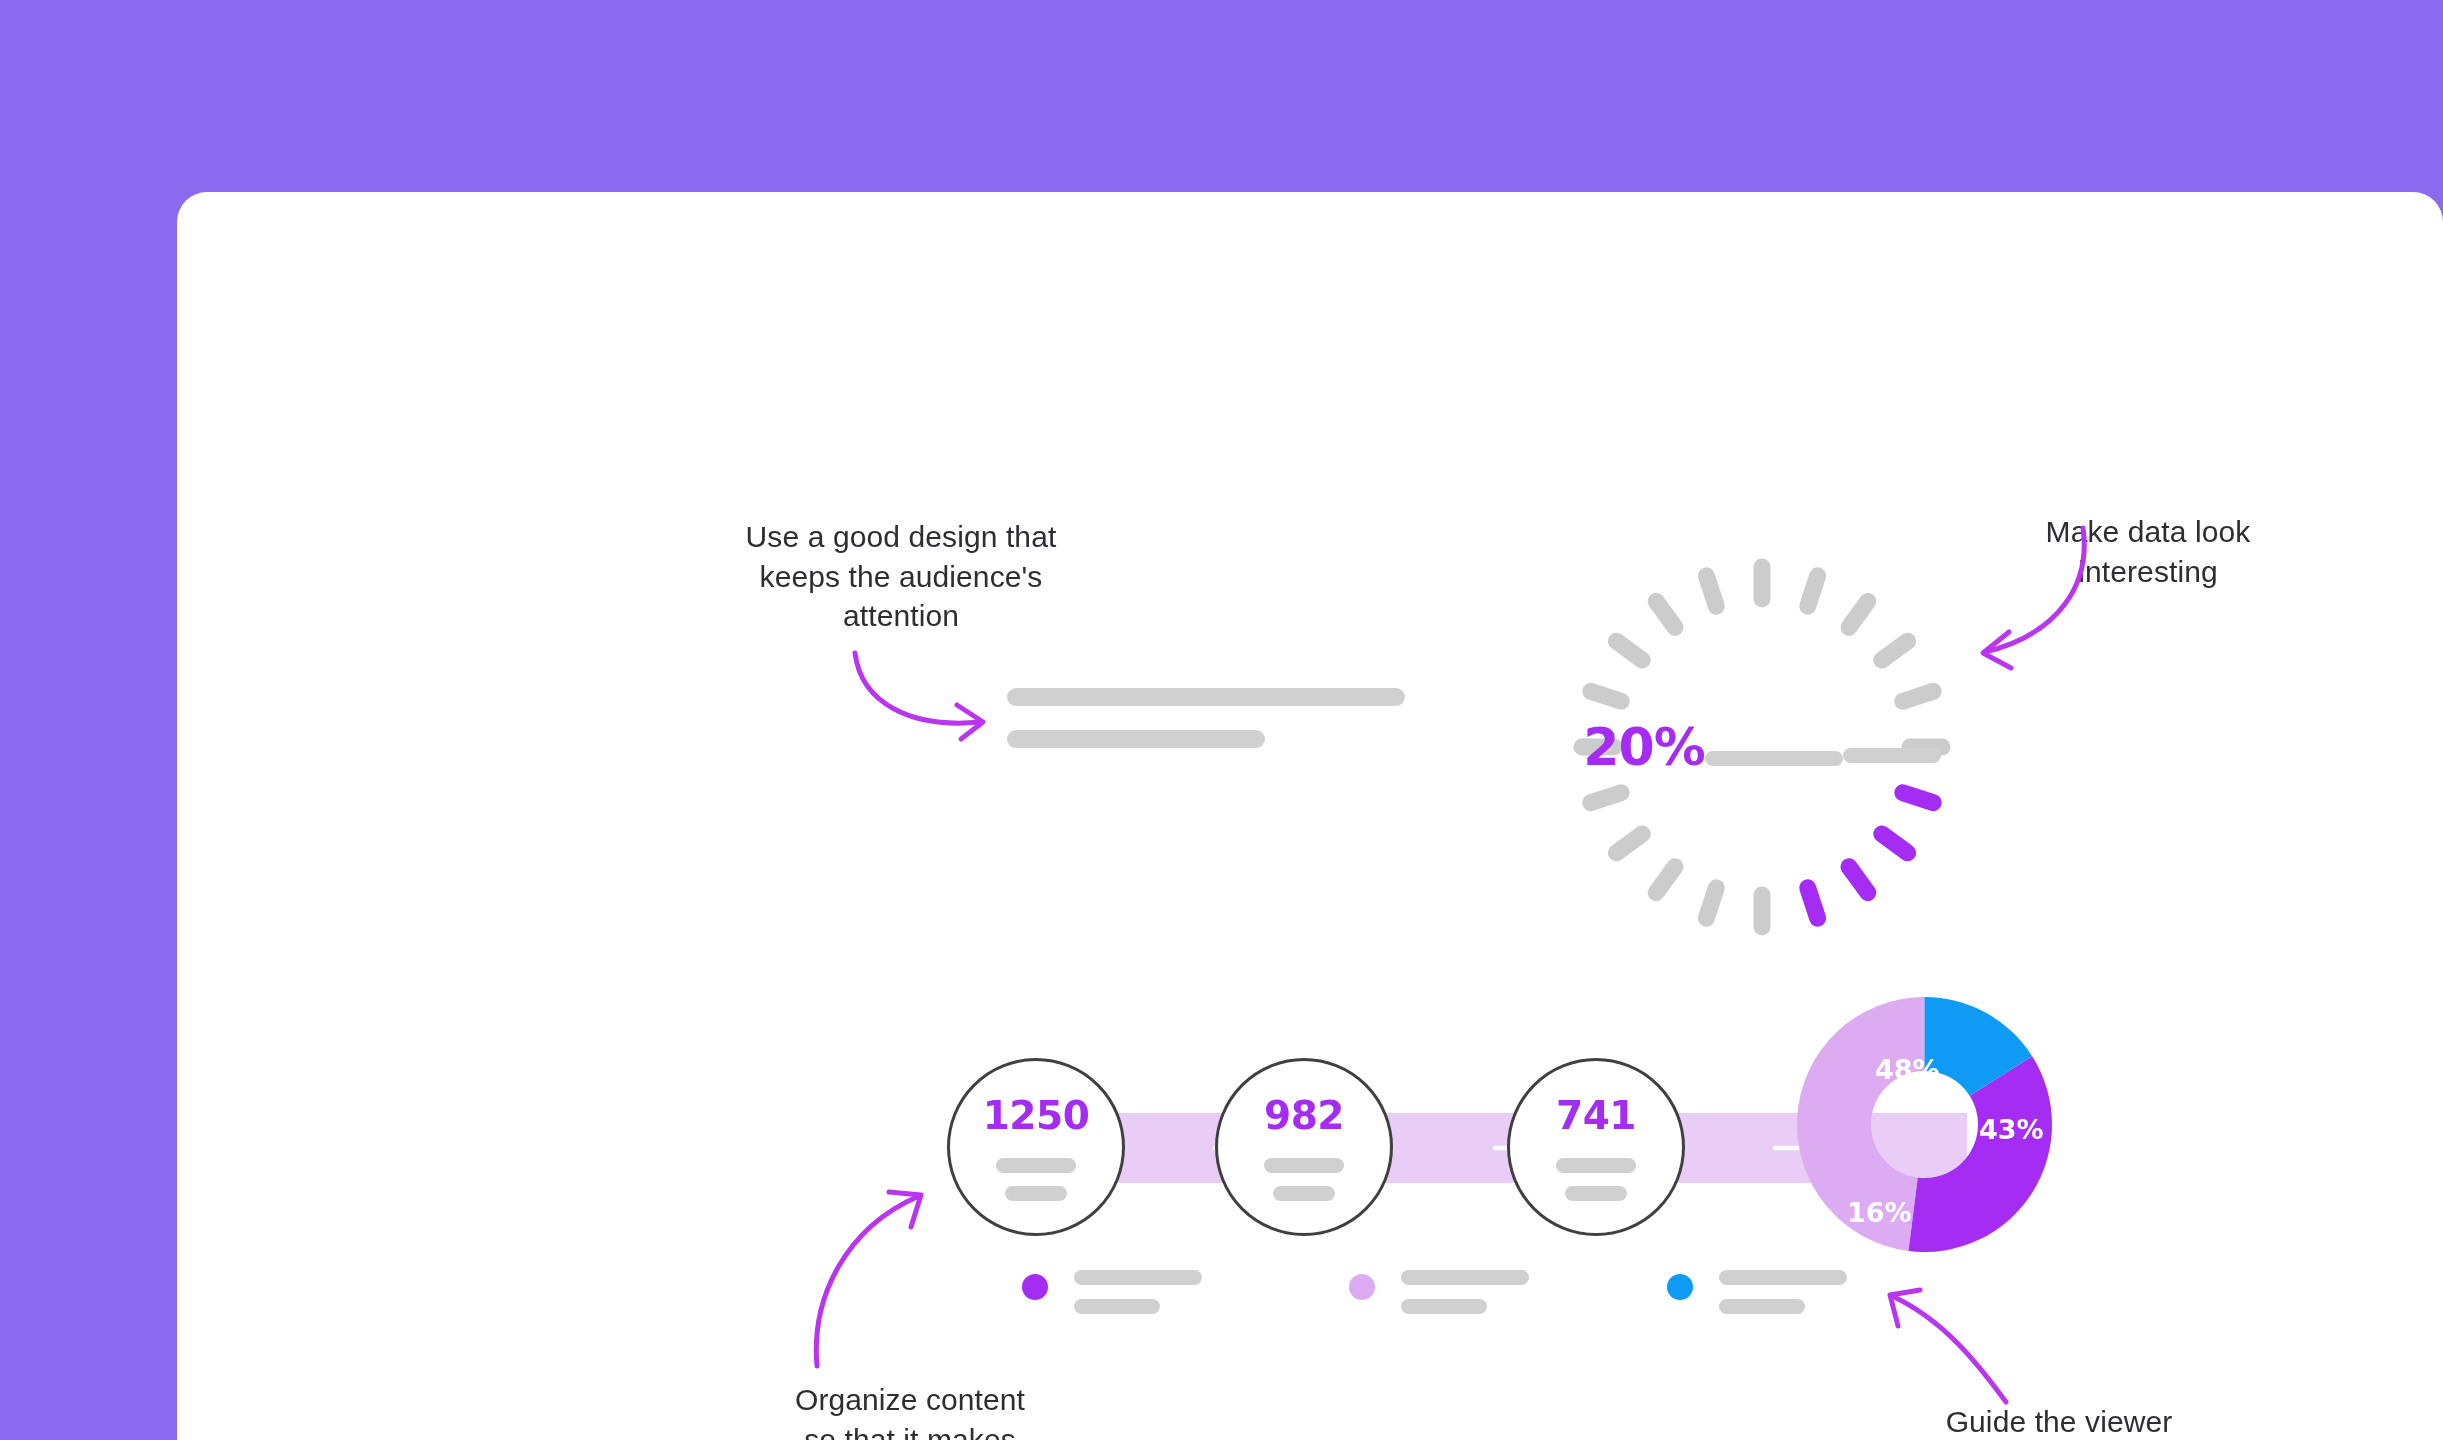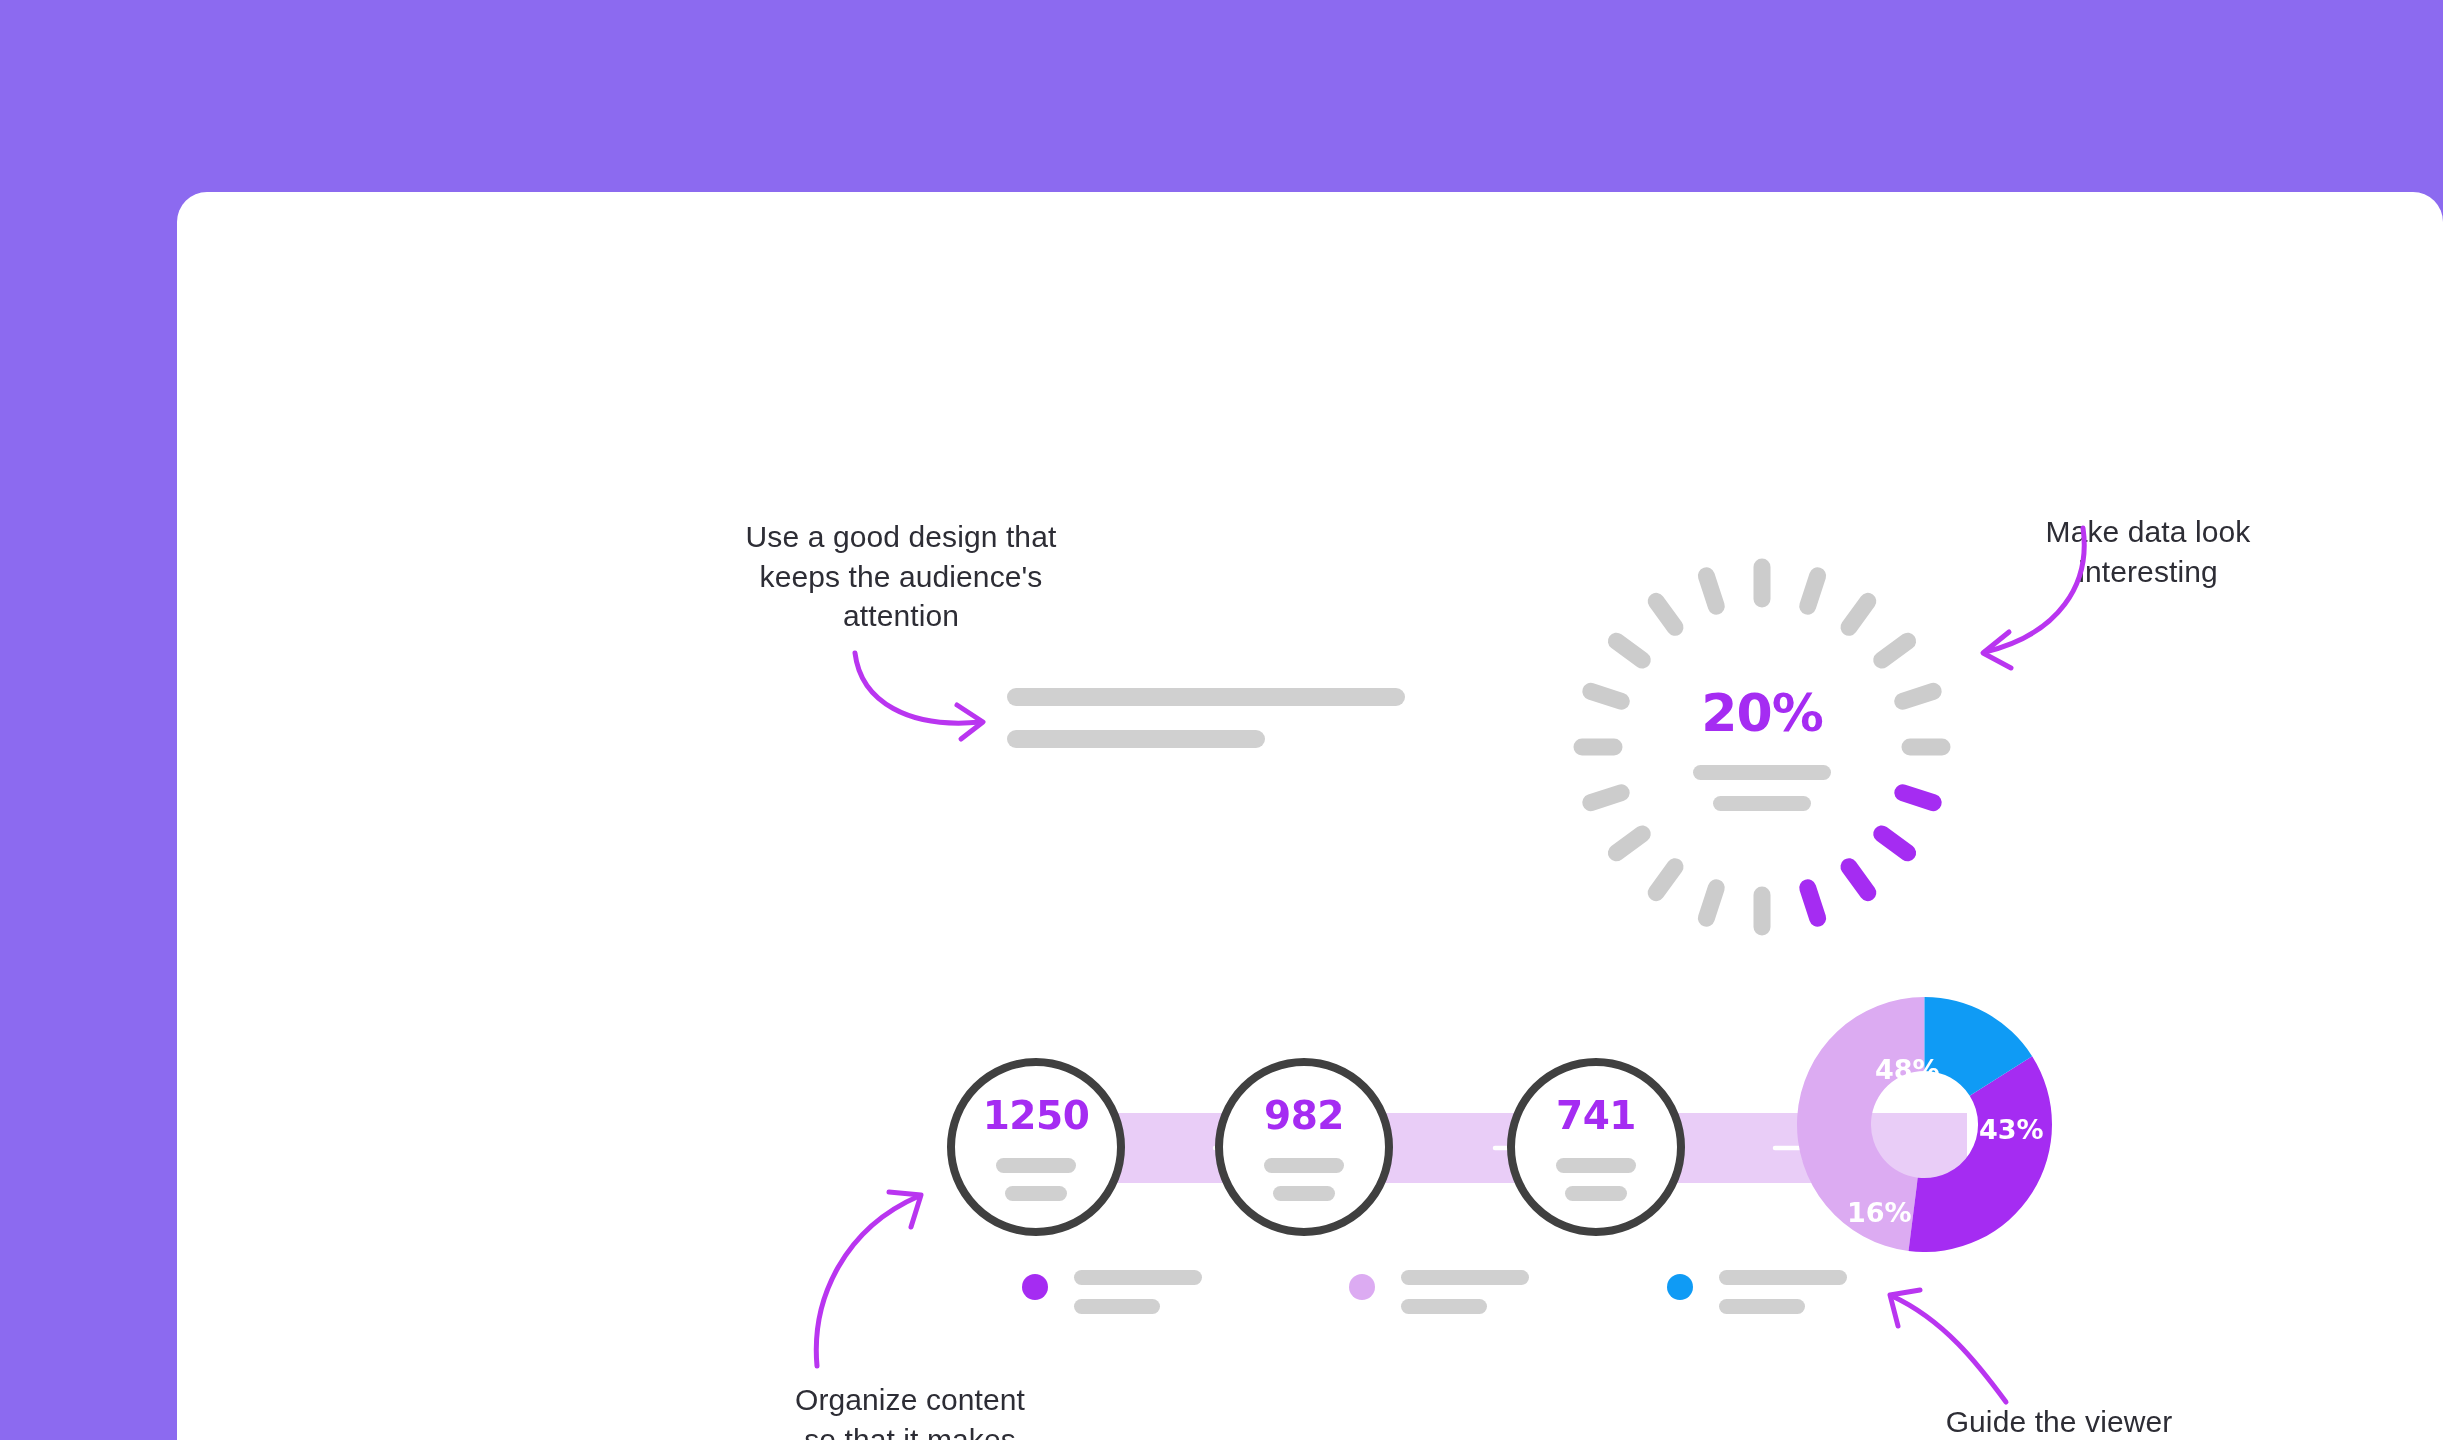--- a/index.html
+++ b/index.html
@@ -52,21 +52,21 @@
     font-family:"DejaVu Sans", sans-serif;
   }
   .gbar{background:#d0d0d0;border-radius:9px;height:18px;}
   #bigstat-bar1{width:398px;margin-top:56px;}
   #bigstat-bar2{width:258px;margin-top:24px;}
 
   
   #gauge{position:absolute;left:1375px;top:345px;width:420px;height:420px;}
   #gauge-center{
     position:absolute;left:0;top:0;width:420px;height:420px;
-    display:flex;flex-direction:column;align-items:center;justify-content:center;
+    display:flex;flex-direction:row;align-items:center;justify-content:center;
   }
   #gauge-value{
     font-size:52px;font-weight:700;color:#a52cf2;
     font-family:"DejaVu Sans", sans-serif;letter-spacing:-1px;
   }
   #gauge-bar1{width:138px;height:15px;margin-top:22px;}
   #gauge-bar2{width:98px;height:15px;margin-top:16px;}
 
   
   #flow{position:absolute;left:760px;top:830px;width:1200px;height:270px;}
@@ -78,21 +78,21 @@
   #conn3{left:700px;width:330px;}
   .conn-arrow{
     position:absolute;top:110px;width:54px;height:32px;
   }
   #conn-arrow1{left:274px;}
   #conn-arrow2{left:554px;}
   #conn-arrow3{left:834px;}
   .step{
     position:absolute;top:36px;
     width:178px;height:178px;border-radius:50%;
-    border:8px solid #404040;background:#ffffff;
+    border:3px solid #404040;background:#ffffff;
     display:flex;flex-direction:column;align-items:center;justify-content:center;
     box-sizing:border-box;
   }
   #step0{left:10px;}
   #step1{left:278px;}
   #step2{left:570px;}
   .step-value{
     font-size:39px;font-weight:700;color:#a52cf2;
     font-family:"DejaVu Sans", sans-serif;letter-spacing:-.5px;
   }

